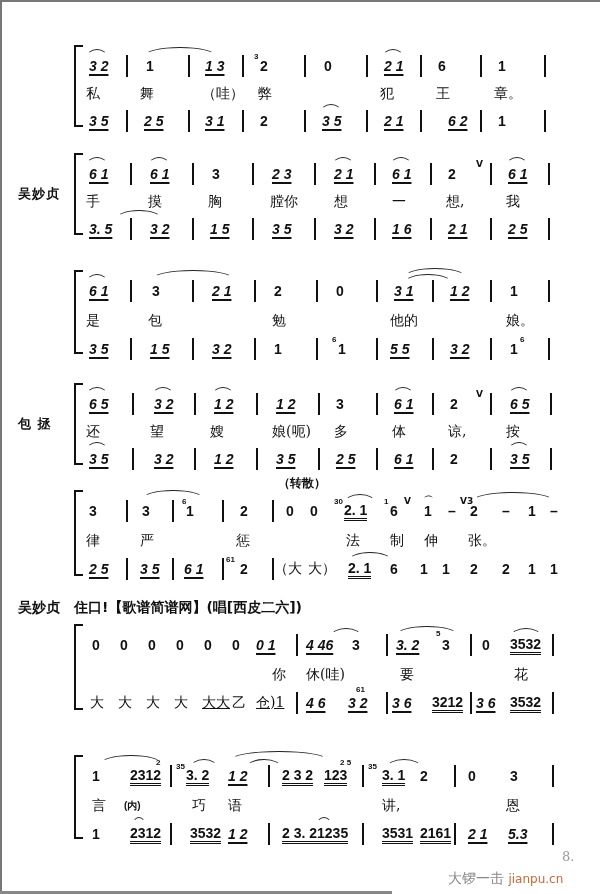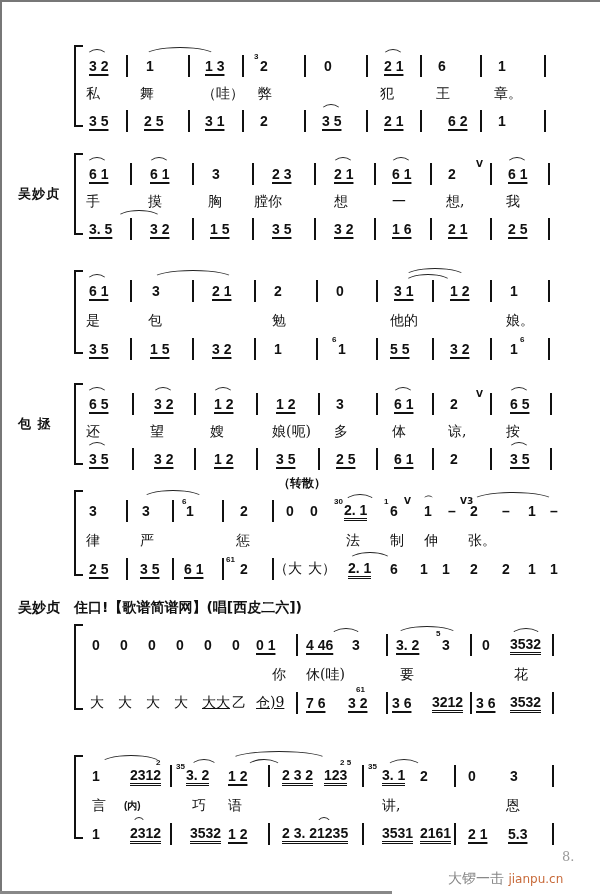--- a/index.html
+++ b/index.html
@@ -9,21 +9,21 @@
            border-top: 2px solid #777; border-left: 2px solid #777; border-right: 1px solid #ccc; }
   .frame-bottom { position: absolute; left: 0; top: 891px; width: 392px; height: 3px; background: #888; }
 
   .system { position: absolute; left: 0; width: 600px; }
   .bracket { position: absolute; left: 74px; width: 7px; border: 2px solid #111; border-right: none; }
   .singer { position: absolute; left: 18px; font-size: 13px; font-weight: bold; letter-spacing: 1px; }
 
   .row { position: absolute; left: 86px; width: 470px; height: 20px; }
   .cell { position: absolute; top: 0; font-family: "Liberation Sans", sans-serif; font-weight: bold;
           font-size: 14px; white-space: nowrap; line-height: 18px; }
-  .cell.u { text-decoration: underline; text-underline-offset: 3px; text-decoration-thickness: 1.5px; }
+  .cell.u { text-decoration: underline; text-underline-offset: 3px; text-decoration-thickness: 1.5px; font-style: italic; }
   .cell.uu { border-bottom: 3px double #111; line-height: 16px; }
   .lyric { position: absolute; top: 0; font-family: "DejaVu Serif", serif; font-size: 14px; white-space: nowrap; }
   .bar { position: absolute; width: 2px; height: 22px; background: #111; top: -2px; }
 
   .slur { position: absolute; border: 1.5px solid #222; border-bottom: none; border-left-color: transparent; border-right-color: transparent; border-radius: 50% 50% 0 0 / 100% 100% 0 0; height: 8px; }
   .grace { position: absolute; font-family: "Liberation Sans", sans-serif; font-size: 8px; font-weight: bold; line-height: 8px; }
   .breath { position: absolute; font-size: 9px; font-weight: bold; }
 
   .header-line { position: absolute; left: 18px; top: 599px; font-size: 14px; font-weight: bold; white-space: nowrap; }
   .header-line span { margin-right: 14px; }
@@ -117,21 +117,21 @@
     <span class="breath" style="left:390px;top:-6px">V</span>
     <div class="bar" style="left:404px"></div>
     <div class="slur" style="left:420px;top:-8px;width:20px;"></div>
     <span class="cell u" style="left:422px">6 1</span>
     <div class="bar" style="left:462px"></div>
   </div>
   <div class="row" style="top:40px;">
     <span class="lyric" style="left:0px">手</span>
     <span class="lyric" style="left:62px">摸</span>
     <span class="lyric" style="left:122px">胸</span>
-    <span class="lyric" style="left:168px">膛你</span>
+    <span class="lyric" style="left:184px">膛你</span>
     <span class="lyric" style="left:248px">想</span>
     <span class="lyric" style="left:306px">一</span>
     <span class="lyric" style="left:360px">想,</span>
     <span class="lyric" style="left:420px">我</span>
   </div>
   <div class="row" style="top:67px;">
     <div class="slur" style="left:30px;top:-10px;width:44px;"></div>
     <span class="cell u" style="left:3px">3. 5</span>
     <div class="bar" style="left:44px"></div>
     <span class="cell u" style="left:64px">3 2</span>
@@ -363,23 +363,23 @@
     <span class="lyric" style="left:314px">要</span>
     <span class="lyric" style="left:428px">花</span>
   </div>
   <div class="row" style="top:70px;">
     <span class="lyric" style="left:4px">大</span>
     <span class="lyric" style="left:32px">大</span>
     <span class="lyric" style="left:60px">大</span>
     <span class="lyric" style="left:88px">大</span>
     <span class="lyric" style="left:116px;text-decoration:underline">大大</span>
     <span class="lyric" style="left:146px">乙</span>
-    <span class="lyric" style="left:170px;text-decoration:underline">仓)9</span>
+    <span class="lyric" style="left:170px;text-decoration:underline">仓)1</span>
     <div class="bar" style="left:210px"></div>
-    <span class="cell u" style="left:220px">7 6</span>
+    <span class="cell u" style="left:220px">4 6</span>
     <span class="grace" style="left:270px;top:-8px">61</span>
     <span class="cell u" style="left:262px">3 2</span>
     <div class="bar" style="left:300px"></div>
     <span class="cell u" style="left:306px">3 6</span>
     <span class="cell uu" style="left:346px">3212</span>
     <div class="bar" style="left:384px"></div>
     <span class="cell u" style="left:390px">3 6</span>
     <span class="cell uu" style="left:424px">3532</span>
     <div class="bar" style="left:466px"></div>
   </div>

